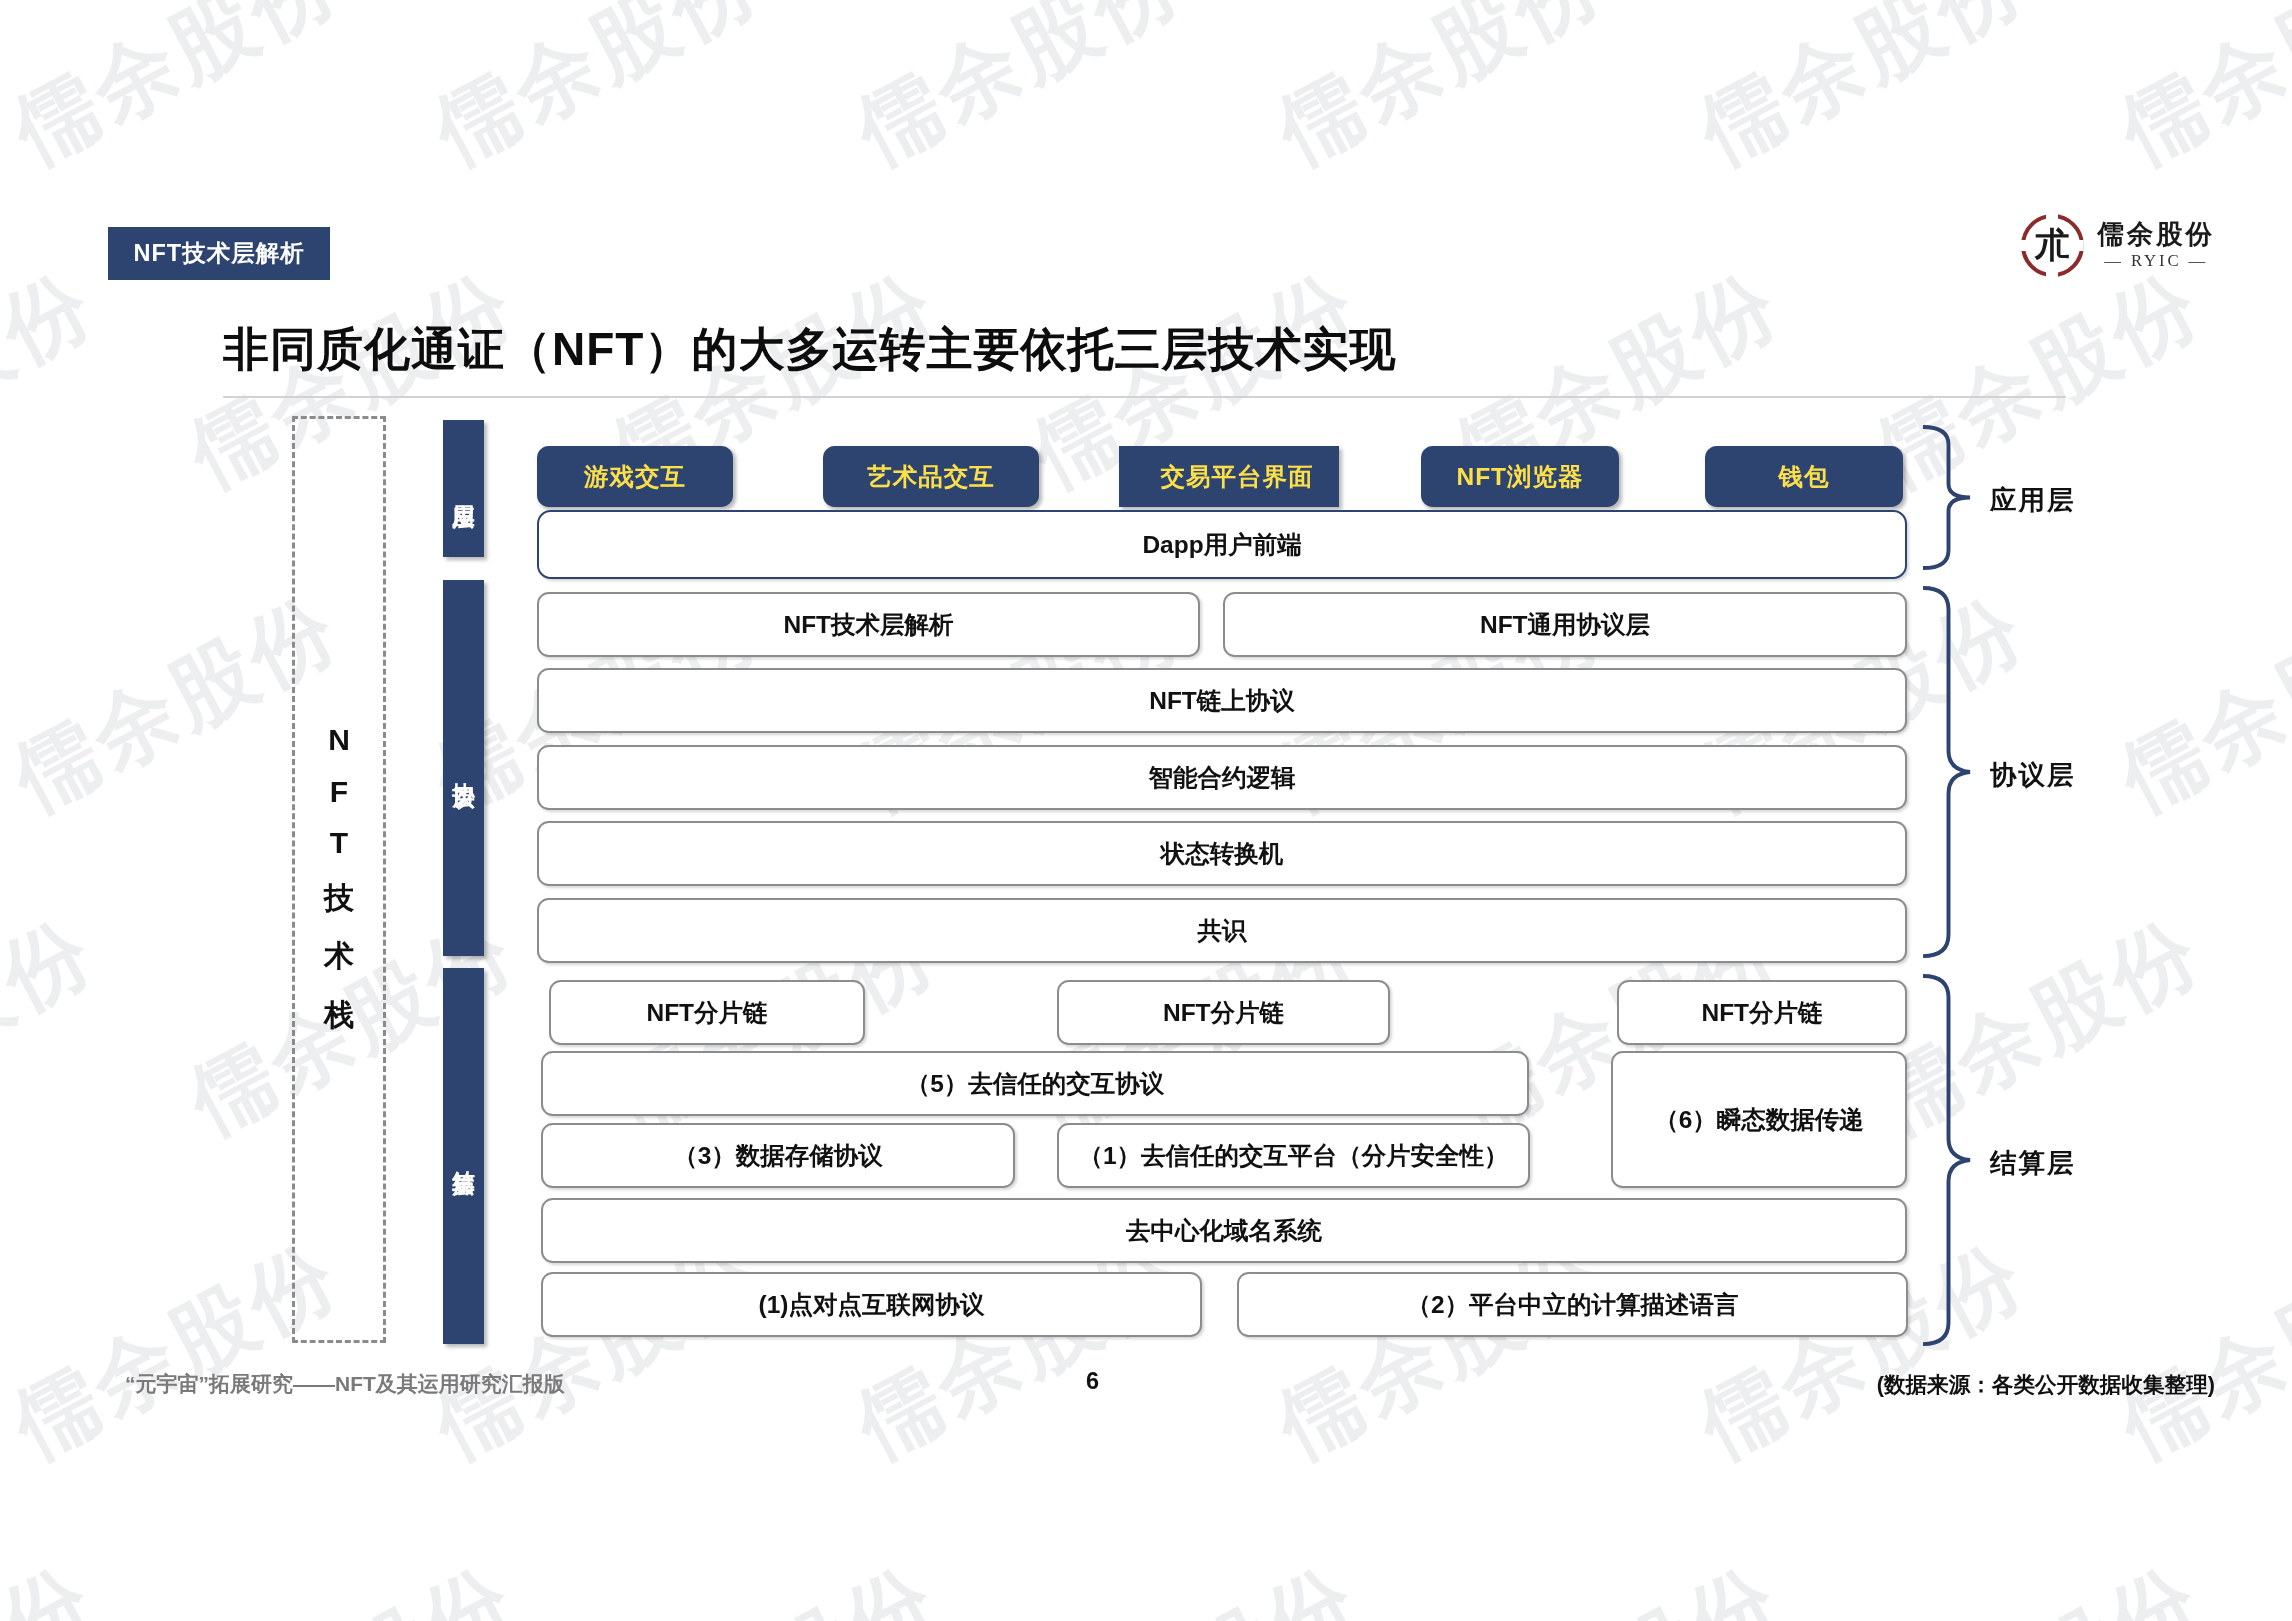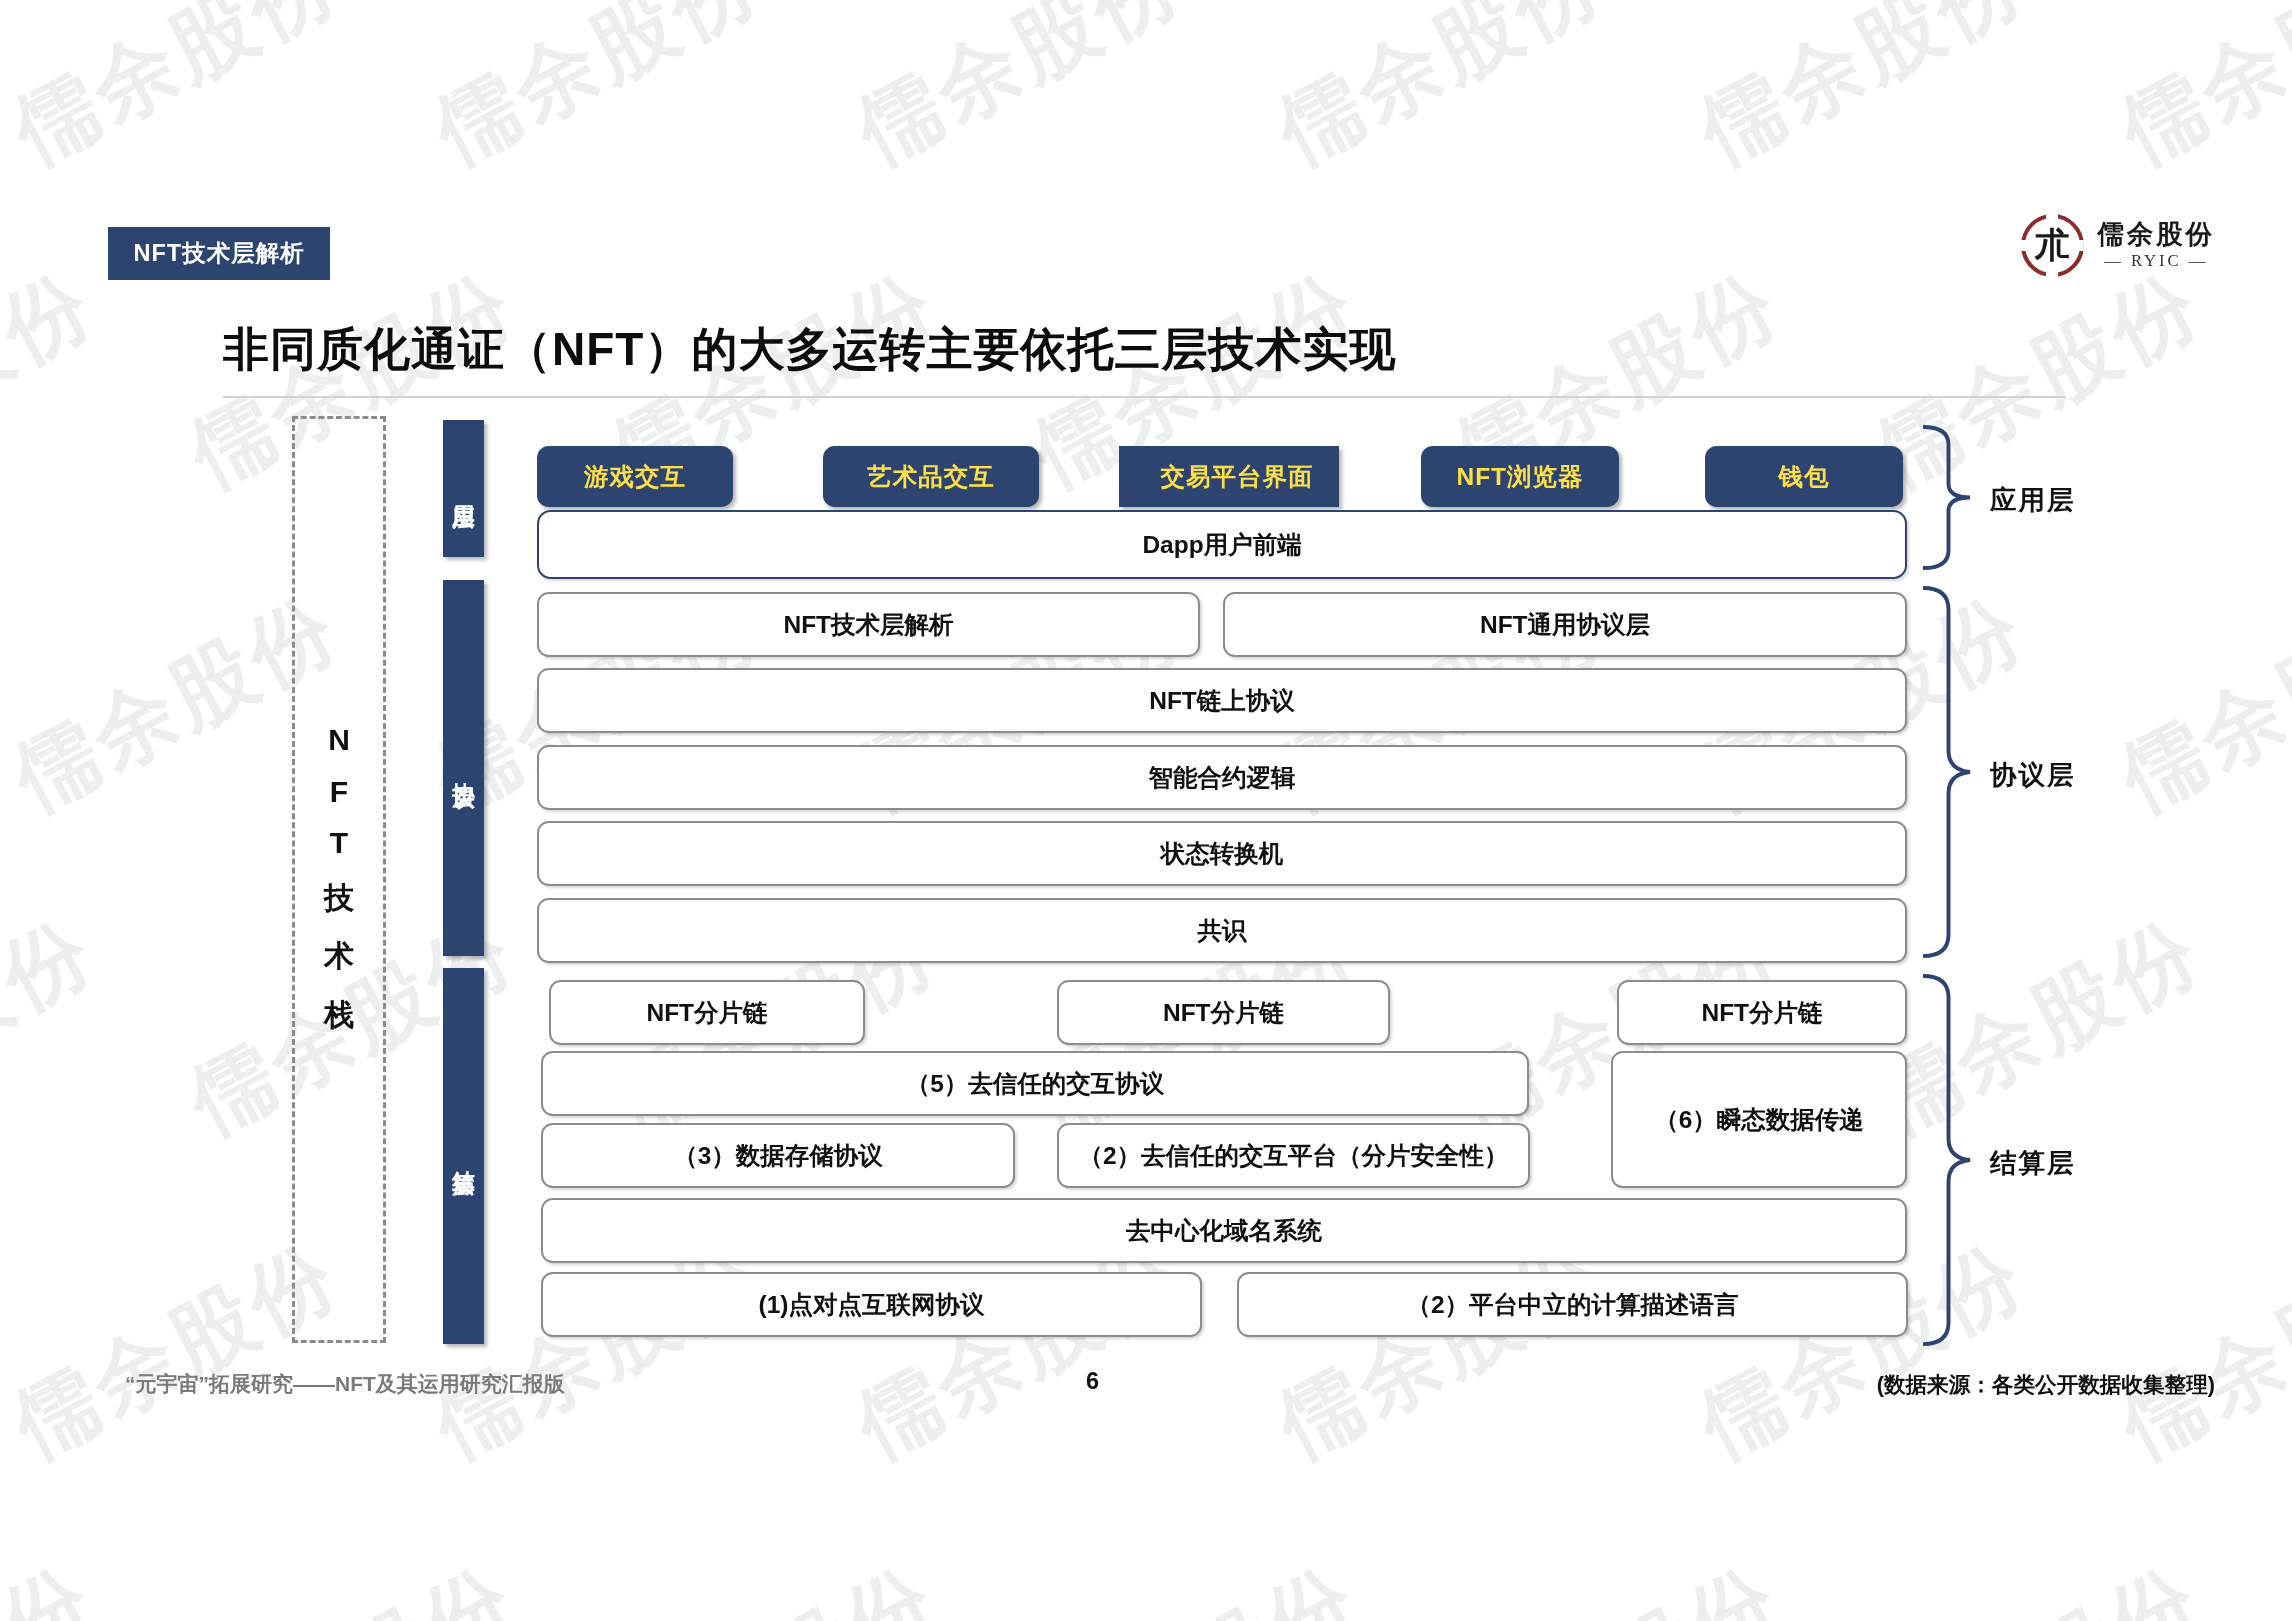--- a/index.html
+++ b/index.html
@@ -211,21 +211,21 @@
   <div class="wbox" style="left:537px;top:821px;width:1366px;height:61px;">状态转换机</div>
   <div class="wbox" style="left:537px;top:898px;width:1366px;height:61px;">共识</div>
 
   <div class="wbox" style="left:549px;top:980px;width:312px;height:61px;">NFT分片链</div>
   <div class="wbox" style="left:1057px;top:980px;width:329px;height:61px;">NFT分片链</div>
   <div class="wbox" style="left:1617px;top:980px;width:286px;height:61px;">NFT分片链</div>
 
   <div class="wbox" style="left:541px;top:1051px;width:984px;height:61px;">（5）去信任的交互协议</div>
 
   <div class="wbox" style="left:541px;top:1123px;width:470px;height:61px;">（3）数据存储协议</div>
-  <div class="wbox" style="left:1057px;top:1123px;width:469px;height:61px;">（2）去信任的交互平台（分片安全性）</div>
+  <div class="wbox" style="left:1057px;top:1123px;width:469px;height:61px;">（1）去信任的交互平台（分片安全性）</div>
 
   <div class="wbox" style="left:1611px;top:1051px;width:292px;height:133px;">（6）瞬态数据传递</div>
 
   <div class="wbox" style="left:541px;top:1198px;width:1362px;height:61px;">去中心化域名系统</div>
 
   <div class="wbox" style="left:541px;top:1272px;width:657px;height:61px;">(1)点对点互联网协议</div>
   <div class="wbox" style="left:1237px;top:1272px;width:667px;height:61px;">（2）平台中立的计算描述语言</div>
 
   <div class="brace" style="left:1919px;top:423px;">
     <svg width="59" height="149" viewBox="0 0 60 152">

